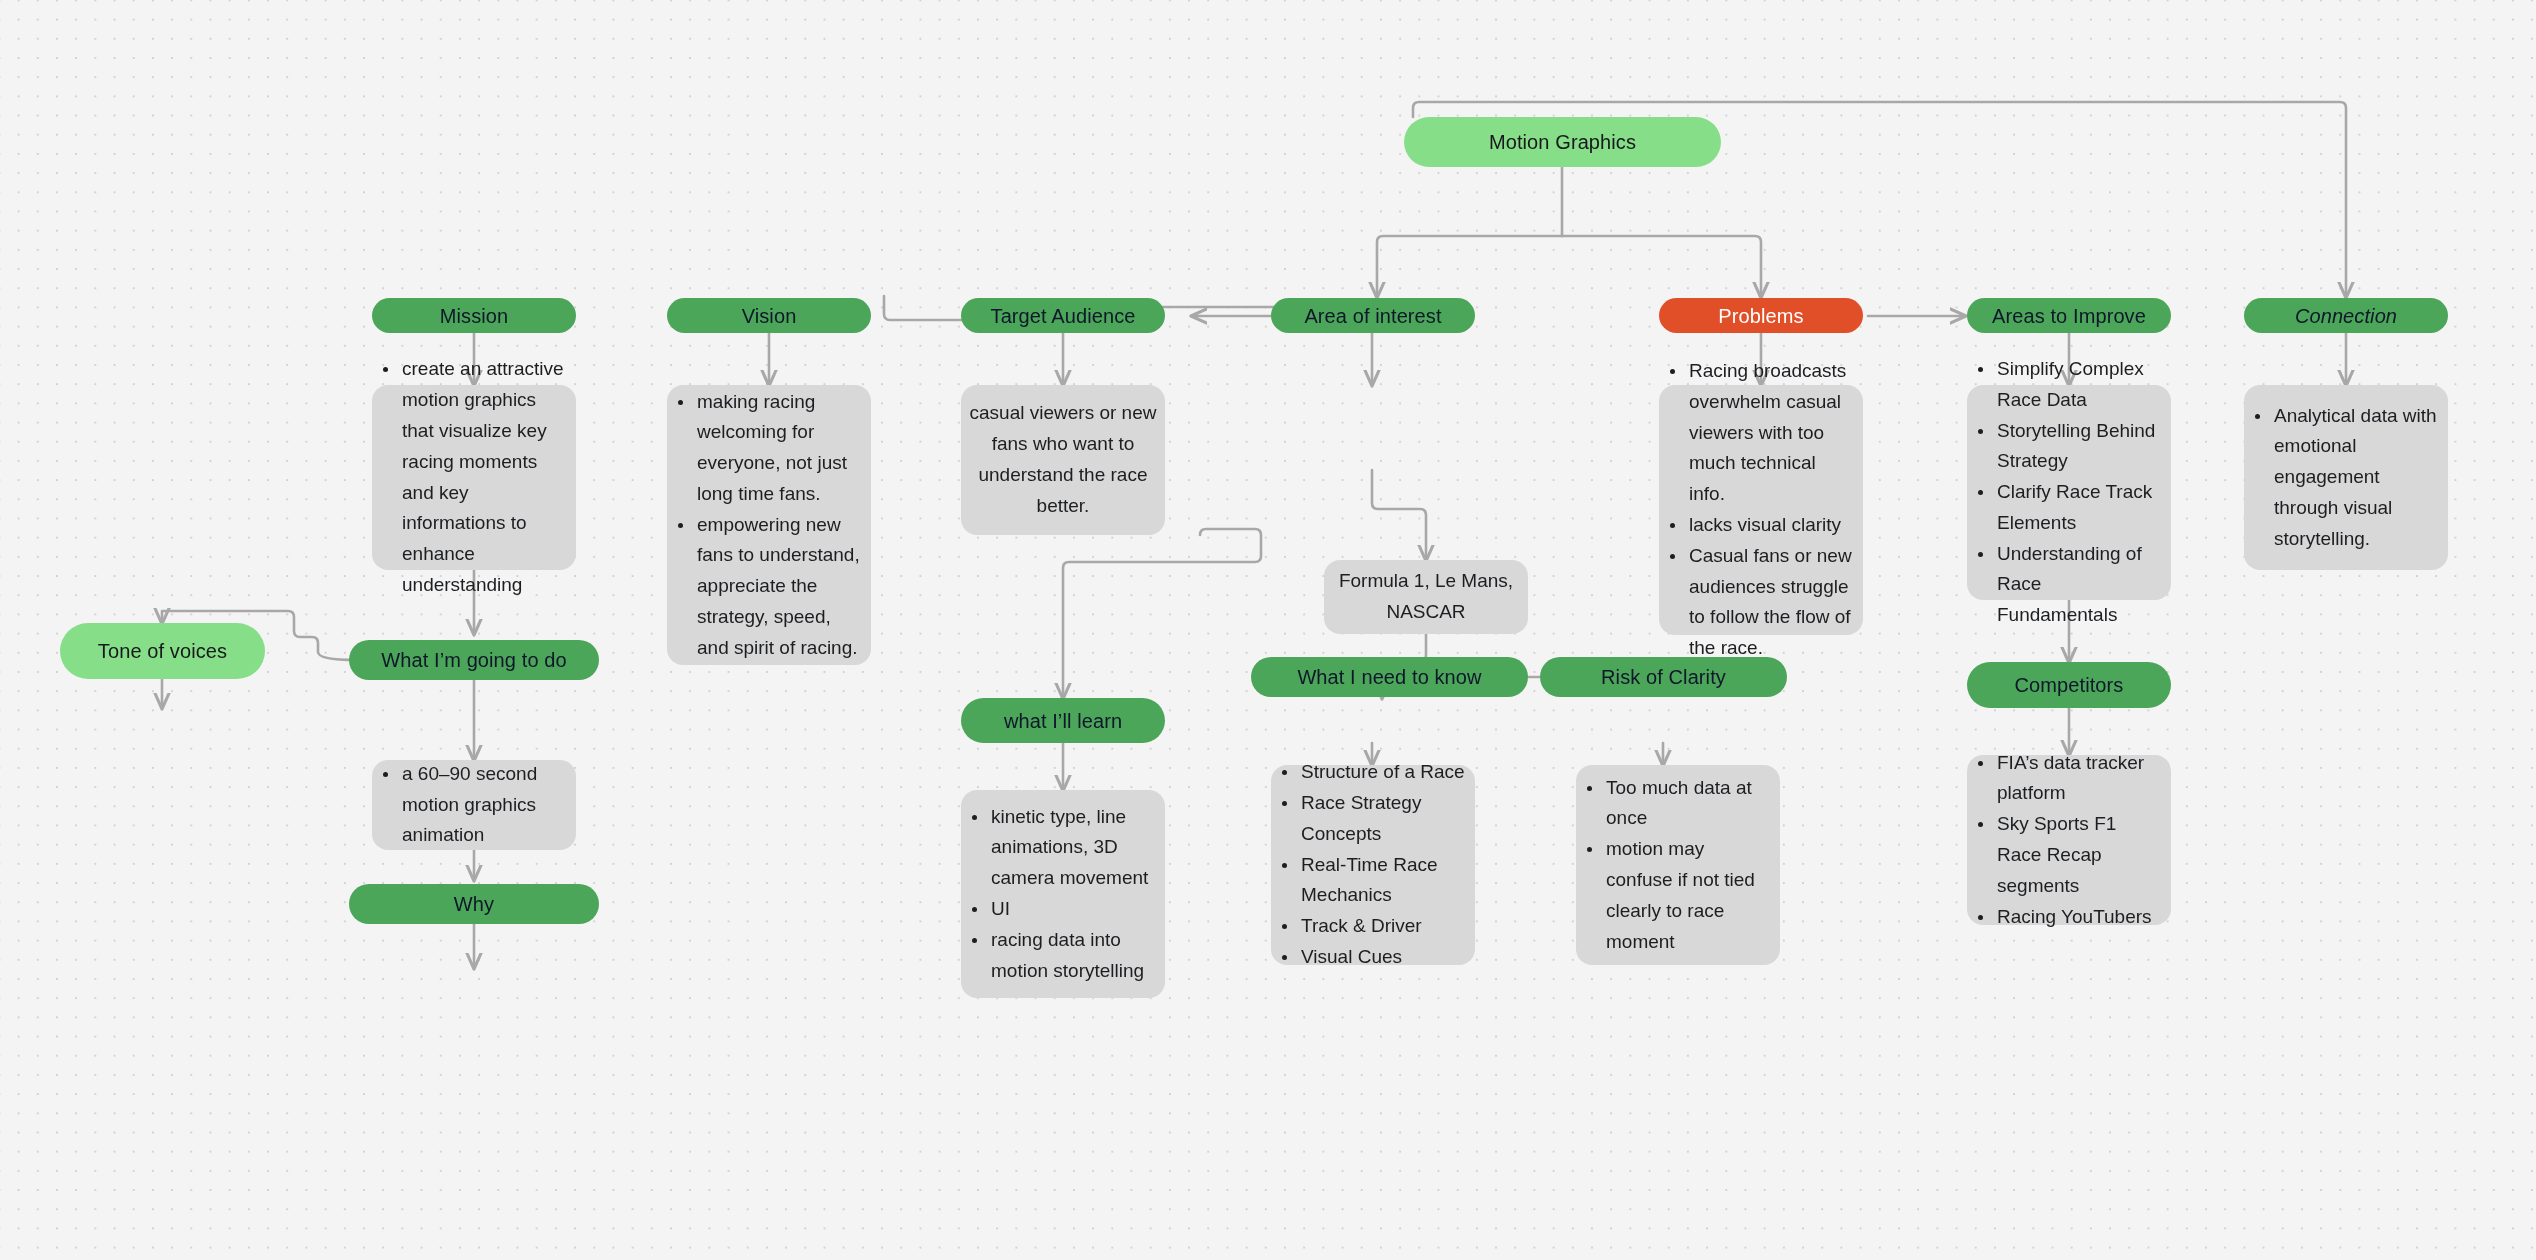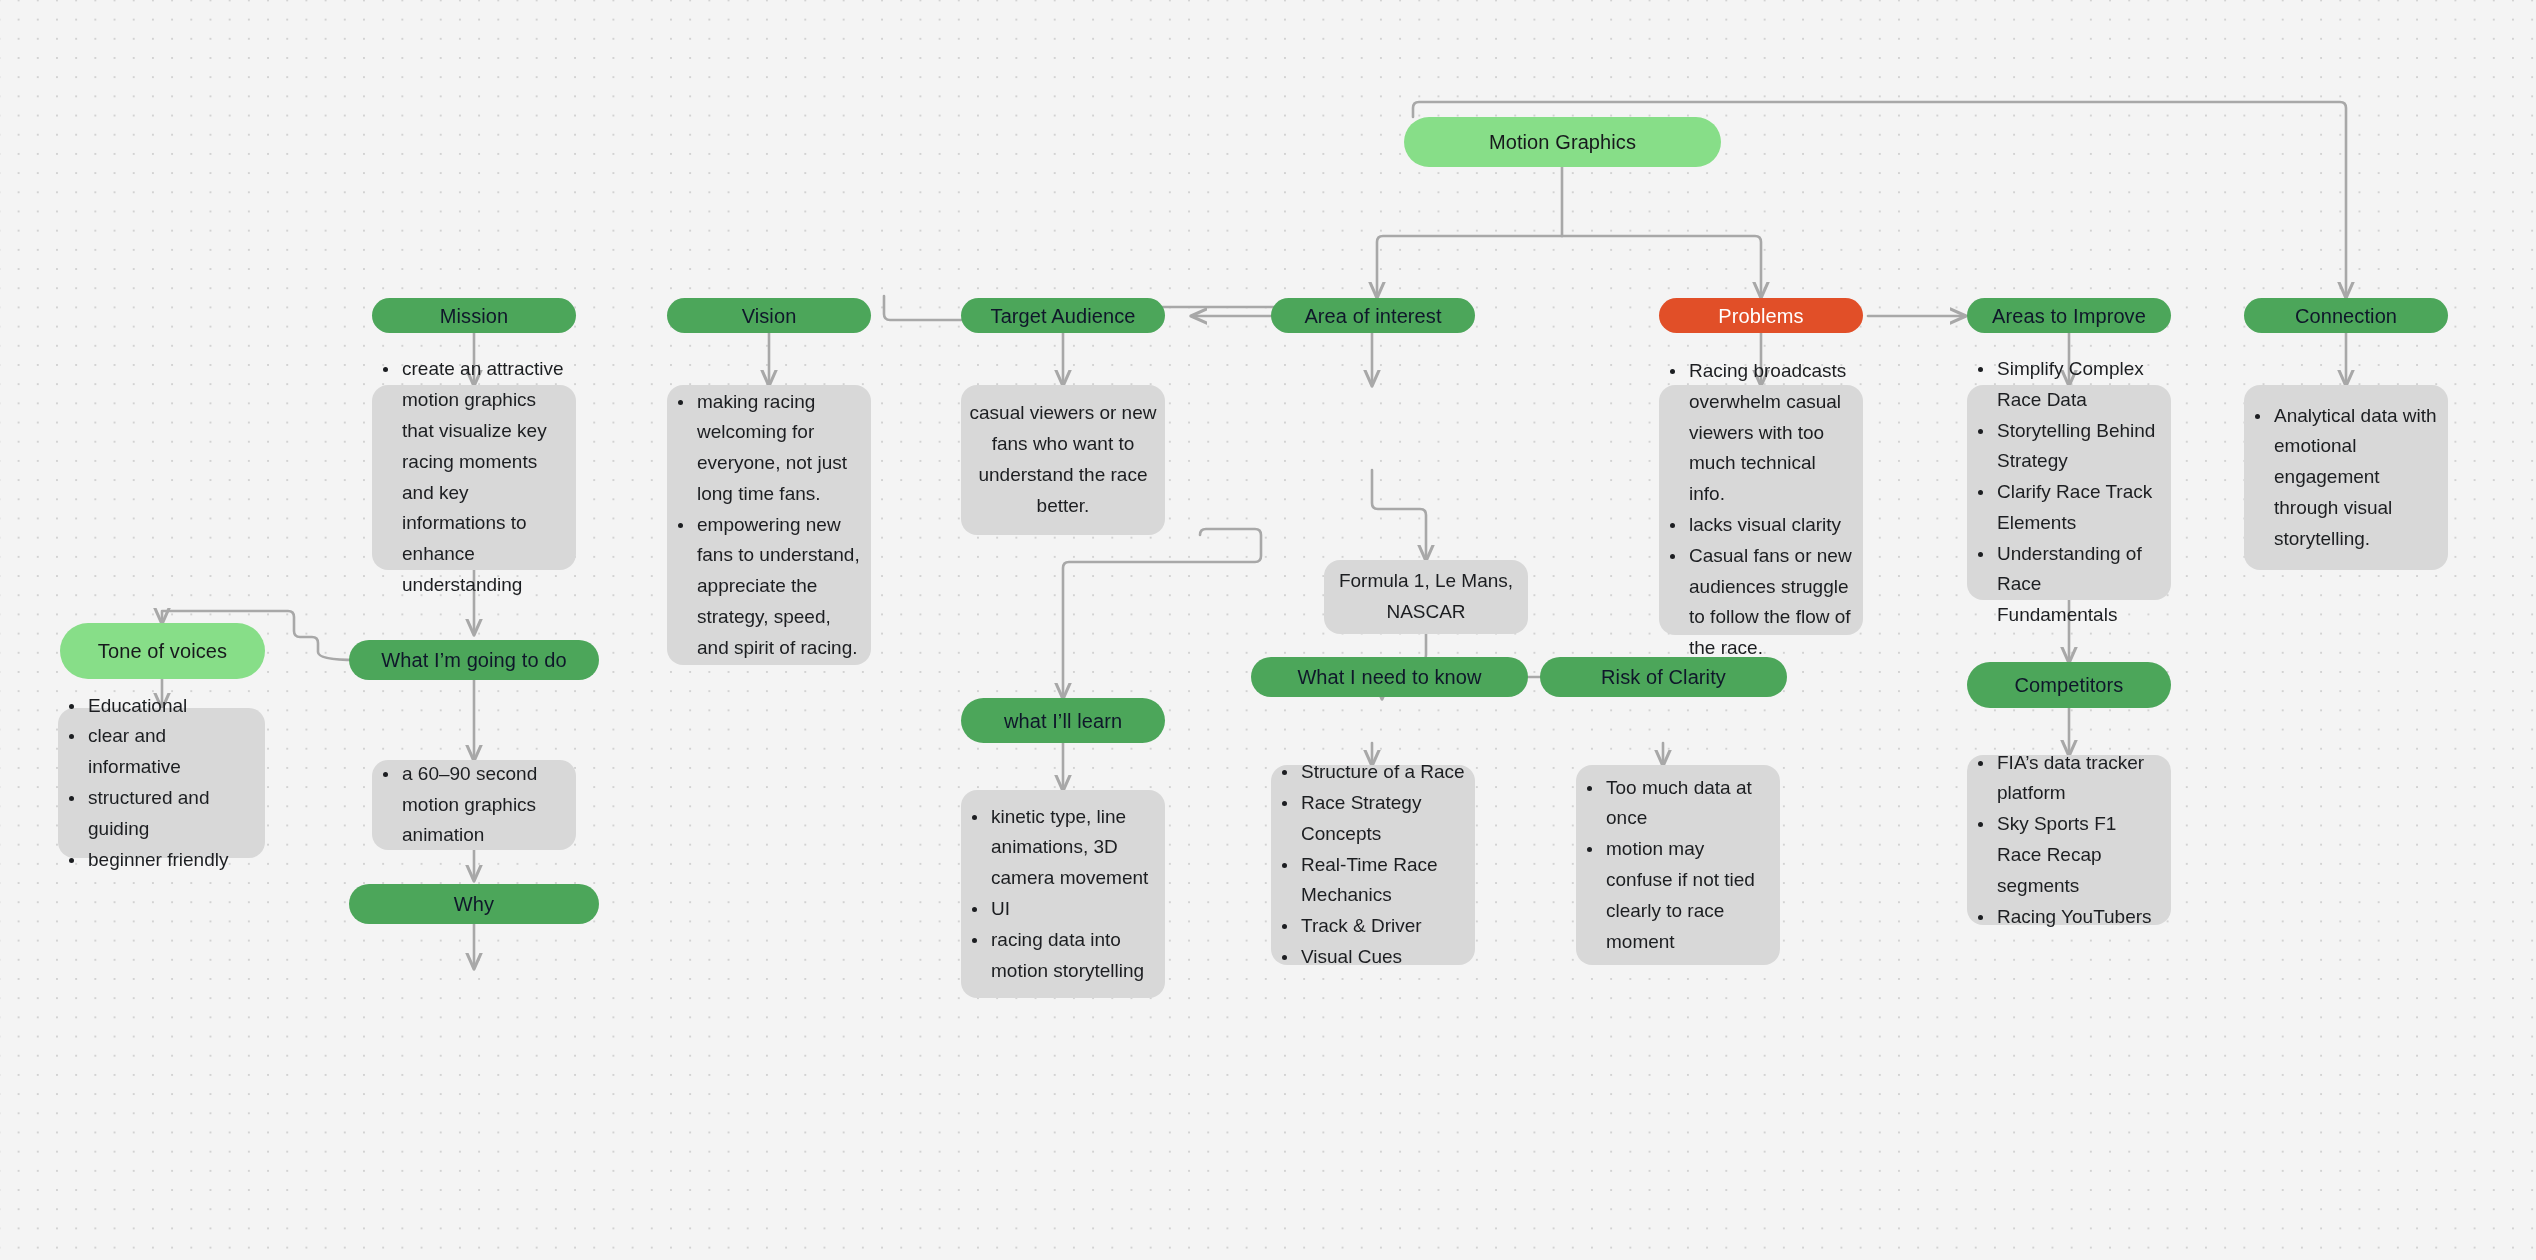--- a/index.html
+++ b/index.html
@@ -180,28 +180,20 @@
     <ul>
       <li>a 60–90 second motion graphics animation</li>
     </ul>
   </div>
 
   <div class="node pill pill-dark" style="left:349px; top:884px; width:250px; height:40px;">Why</div>
 
 
   <div class="node pill pill-light" style="left:60px; top:623px; width:205px; height:56px;">Tone of voices</div>
 
-  <div class="node card" style="left:58px; top:708px; width:207px; height:150px;">
-    <ul>
-      <li>Educational</li>
-      <li>clear and informative</li>
-      <li>structured and guiding</li>
-      <li>beginner friendly</li>
-    </ul>
-  </div>
 
   <div class="node pill pill-dark" style="left:667px; top:298px; width:204px; height:35px;">Vision</div>
 
   <div class="node card" style="left:667px; top:385px; width:204px; height:280px;">
     <ul>
       <li>making racing welcoming for everyone, not just long time fans.</li>
       <li>empowering new fans to understand, appreciate the strategy, speed, and spirit of racing.</li>
     </ul>
   </div>
 
@@ -273,21 +265,21 @@
   <div class="node pill pill-dark" style="left:1967px; top:662px; width:204px; height:46px;">Competitors</div>
 
   <div class="node card" style="left:1967px; top:755px; width:204px; height:170px;">
     <ul>
       <li>FIA’s data tracker platform</li>
       <li>Sky Sports F1 Race Recap segments</li>
       <li>Racing YouTubers</li>
     </ul>
   </div>
 
-  <div class="node pill pill-dark" style="left:2244px; top:298px; width:204px; height:35px;">Connection</div>
+  <div class="node pill pill-dark" style="left:2244px; top:298px; width:204px; height:35px;font-style:italic;">Connection</div>
 
   <div class="node card" style="left:2244px; top:385px; width:204px; height:185px;">
     <ul>
       <li>Analytical data with emotional engagement through visual storytelling.</li>
     </ul>
   </div>
 
 </div>
 
 </body></html>

